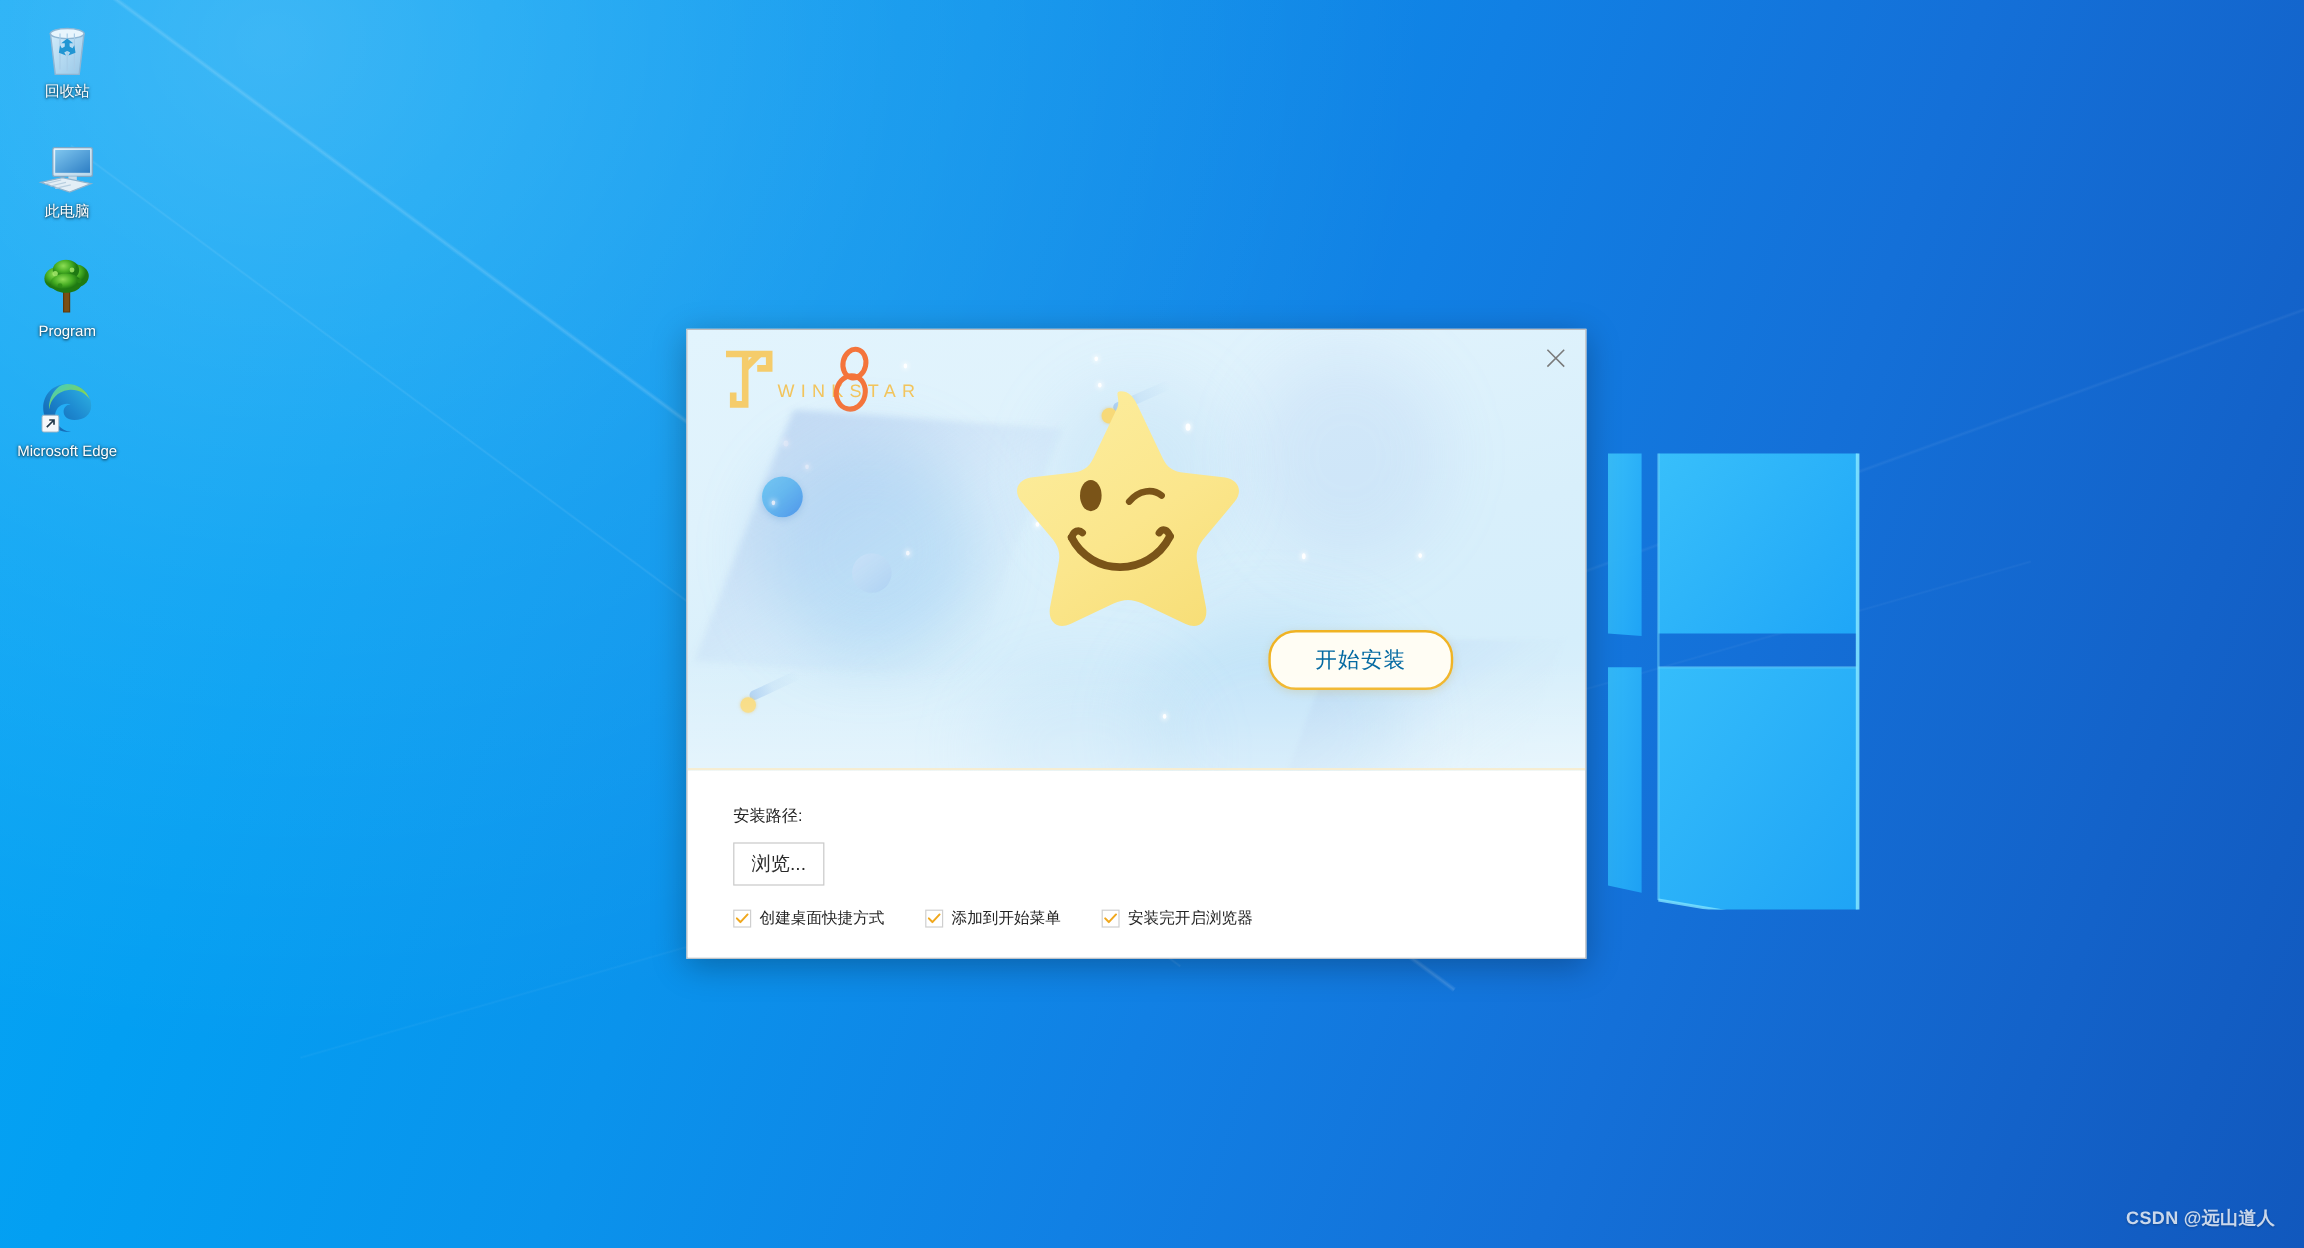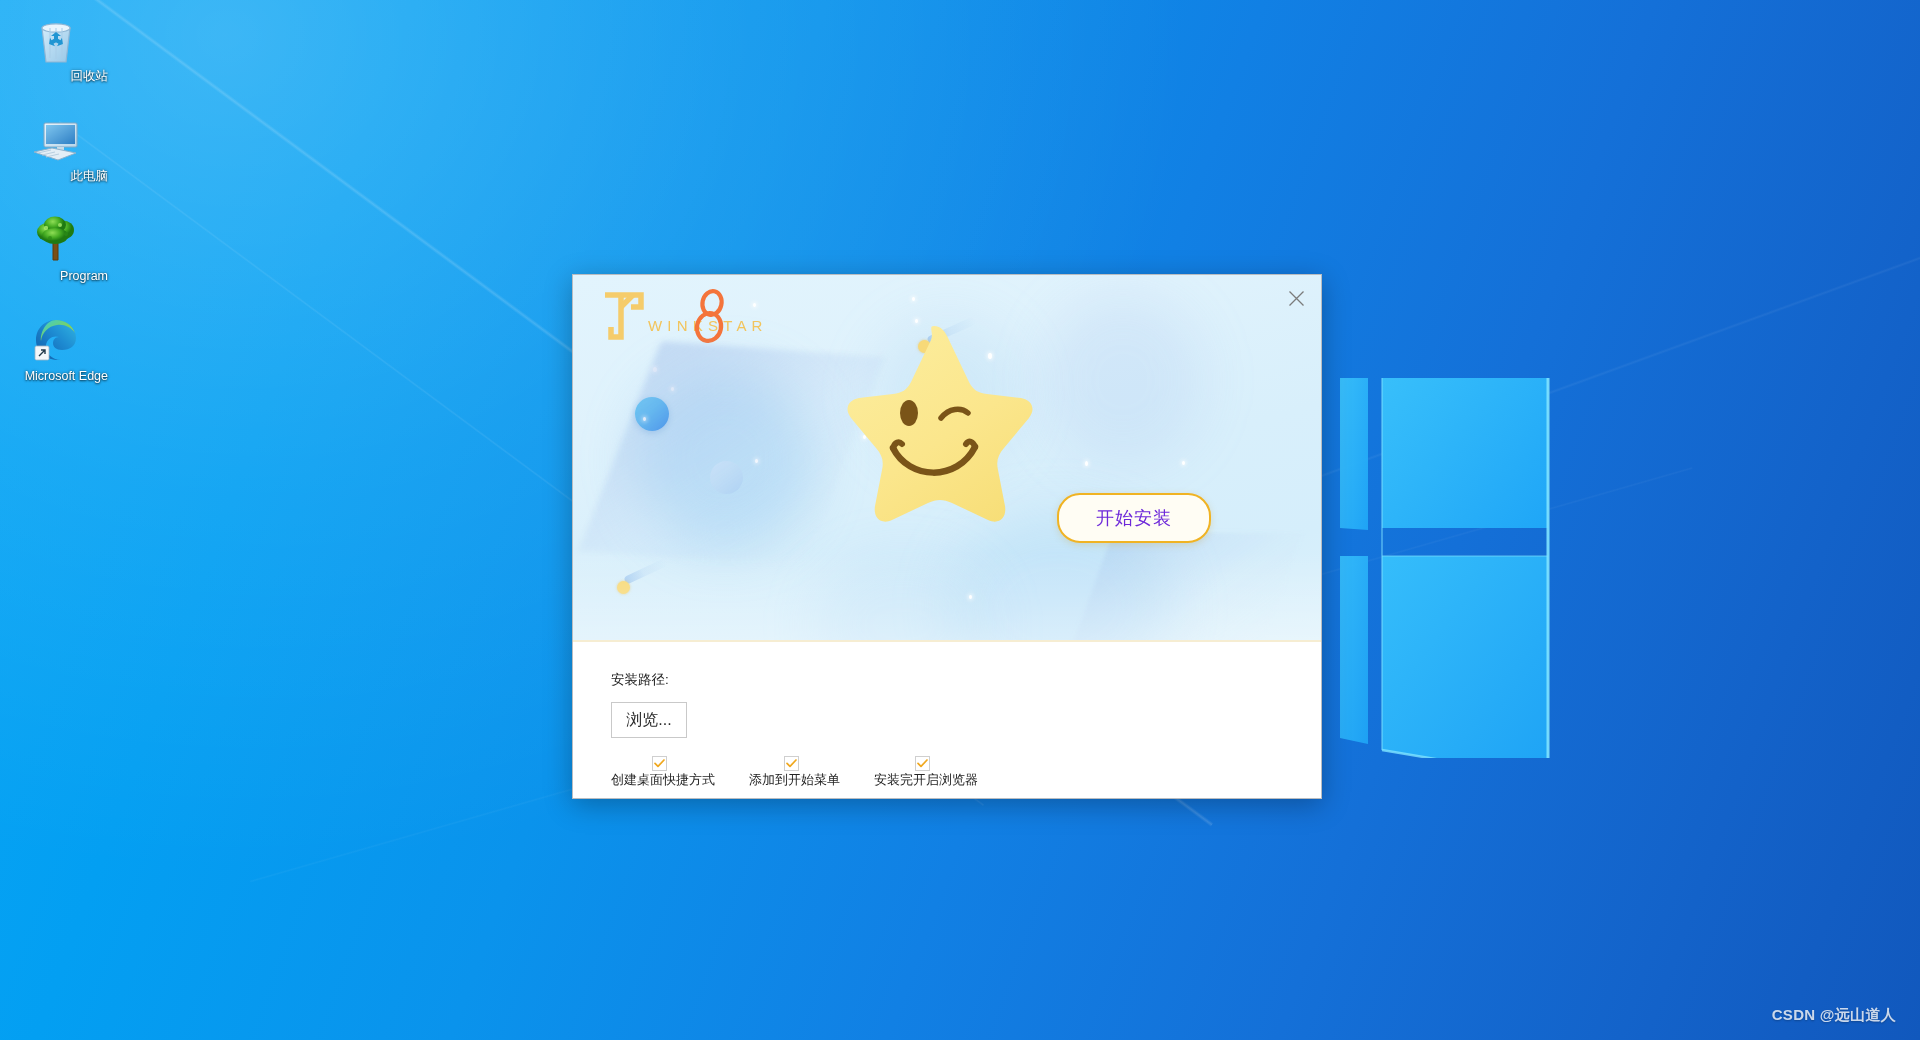--- a/index.html
+++ b/index.html
@@ -77,21 +77,21 @@
 
   
   #icon-column {
     position: absolute;
     left: 0; top: 6px;
     width: 112px;
   }
   .desk-icon {
     width: 112px;
     margin-bottom: 22px;
-    text-align: right;
+    text-align: center;
     cursor: default;
   }
   .desk-icon .glyph {
     height: 58px;
     display: flex;
     align-items: flex-end;
     justify-content: center;
   }
   .desk-icon .label {
     margin-top: 5px;
@@ -222,30 +222,30 @@
     background: linear-gradient(135deg, rgba(150,180,230,0.38) 0%, rgba(180,205,240,0.18) 55%, rgba(210,230,248,0) 100%);
     transform: skewX(-18deg) rotate(4deg);
     filter: blur(3px);
     pointer-events: none;
   }
 
   
   #install-btn {
     position: absolute;
     left: 484px;
-    top: 218px;
+    top: 250px;
     width: 150px;
     height: 46px;
     border-radius: 23px;
     background: #fffdf4;
     border: 2px solid #f0b323;
     display: flex;
     align-items: center;
     justify-content: center;
-    color: #6d28d9;
+    color: #0369a1;
     font-size: 18px;
     letter-spacing: 1px;
     cursor: pointer;
     box-shadow: 0 2px 7px rgba(200,160,60,0.25);
     font-family: "Liberation Sans", "DejaVu Sans", sans-serif;
     user-select: none;
   }
   #install-btn-shadow {
     position: absolute;
     left: 520px; top: 258px;
@@ -317,21 +317,20 @@
     align-items: center;
     margin-top: 18px;
     gap: 0;
   }
   .option {
     display: flex;
     align-items: center;
     cursor: pointer;
     margin-right: 34px;
     user-select: none;
-    flex-direction: column;
   }
   .checkbox {
     width: 15px; height: 15px;
     border: 1px solid #cfcfcf;
     background: #ffffff;
     box-sizing: border-box;
     margin-right: 7px;
     display: flex;
     align-items: center;
     justify-content: center;

